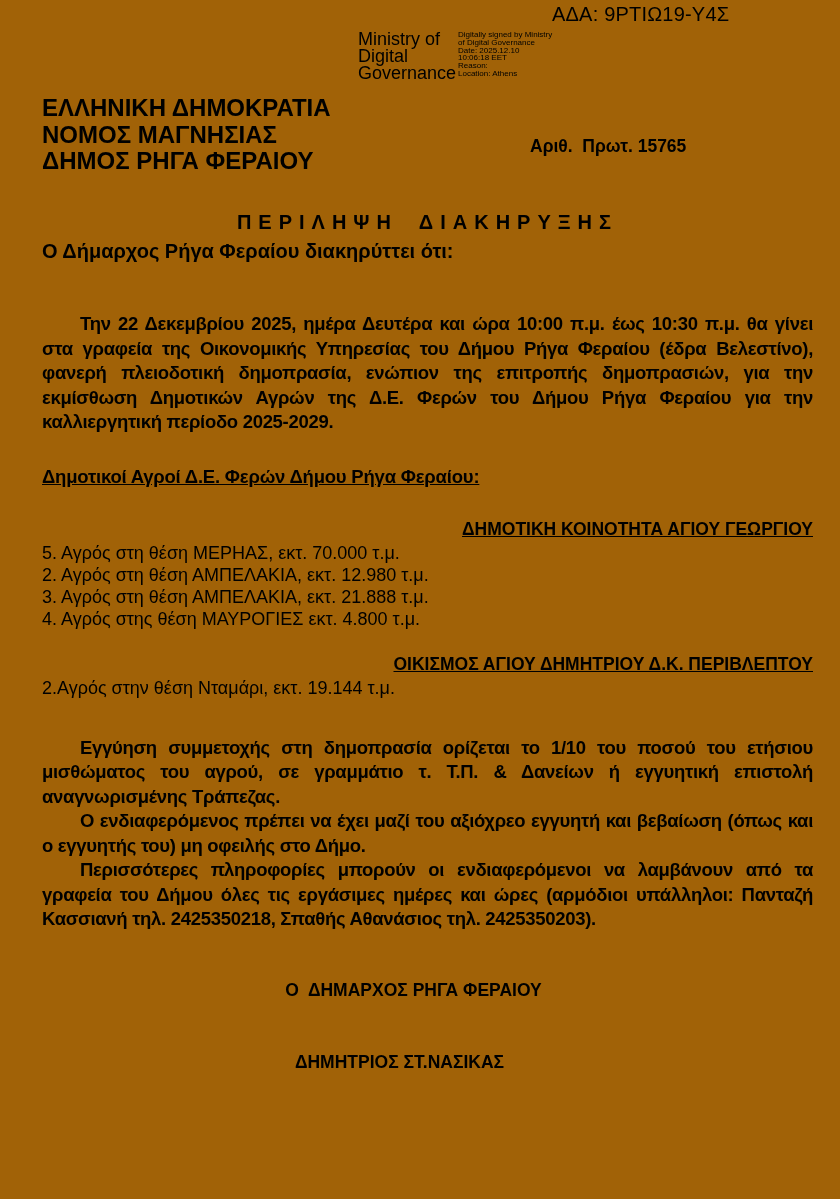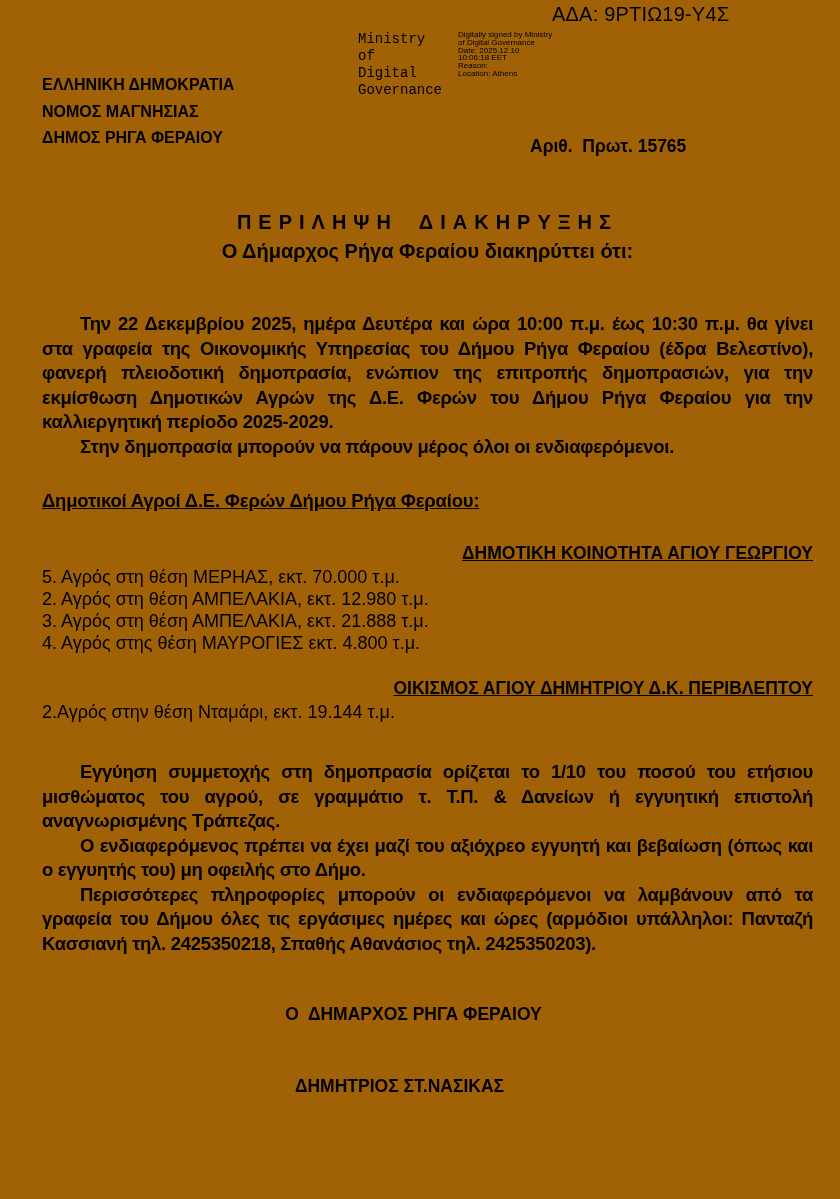--- a/index.html
+++ b/index.html
@@ -29,37 +29,36 @@
     white-space: nowrap;
   }
   .stamp {
     position: absolute;
     top: 31px;
     left: 358px;
     display: flex;
     align-items: flex-start;
   }
   .stamp-signer {
-    font-size: 14px;
+    font-size: 18px;
     line-height: 17px;
     width: 92px;
     font-weight: normal;
-    font-family: Liberation Mono, monospace;
   }
   .stamp-details {
     margin-left: 8px;
     font-size: 8px;
     line-height: 7.8px;
     font-weight: normal;
   }
   .header-left {
     position: absolute;
-    top: 72px;
+    top: 95px;
     left: 42px;
-    font-size: 16px;
+    font-size: 24px;
     font-weight: bold;
     line-height: 26.5px;
     white-space: nowrap;
   }
   .header-right {
     position: absolute;
     top: 80px;
     left: 530px;
     font-size: 17.5px;
     font-weight: bold;
@@ -77,21 +76,20 @@
   }
   .doc-title {
     text-align: center;
     font-size: 20px;
     font-weight: bold;
     letter-spacing: 7px;
     word-spacing: 9px;
     line-height: 27px;
   }
   .doc-subtitle {
-    text-align: center;
     font-size: 20px;
     font-weight: bold;
     line-height: 31px;
   }
   .body-par {
     margin: 0;
     font-size: 18.5px;
     font-weight: bold;
     line-height: 24.5px;
     text-align: justify;
@@ -173,21 +171,20 @@
     <div>Αριθ.  Πρωτ. 15765</div>
   </div>
 
   <div class="content">
 
     <div class="doc-title">ΠΕΡΙΛΗΨΗ ΔΙΑΚΗΡΥΞΗΣ</div>
     <div class="doc-subtitle">Ο Δήμαρχος Ρήγα Φεραίου διακηρύττει ότι:</div>
 
     <div class="par-group-1">
       <p class="body-par">Την 22 Δεκεμβρίου 2025, ημέρα Δευτέρα και ώρα 10:00 π.μ. έως 10:30 π.μ. θα γίνει στα γραφεία της Οικονομικής Υπηρεσίας του Δήμου Ρήγα Φεραίου (έδρα Βελεστίνο), φανερή πλειοδοτική δημοπρασία, ενώπιον της επιτροπής δημοπρασιών, για την εκμίσθωση Δημοτικών Αγρών της Δ.Ε. Φερών του Δήμου Ρήγα Φεραίου για την καλλιεργητική περίοδο 2025-2029.</p>
-      <p class="body-par">Στην δημοπρασία μπορούν να πάρουν μέρος όλοι οι ενδιαφερόμενοι.</p>
     </div>
 
     <div class="sec-main-heading">Δημοτικοί Αγροί Δ.Ε. Φερών Δήμου Ρήγα Φεραίου:</div>
 
     <div class="sec-heading">ΔΗΜΟΤΙΚΗ ΚΟΙΝΟΤΗΤΑ ΑΓΙΟΥ ΓΕΩΡΓΙΟΥ</div>
     <ul class="land-list">
       <li>5. Αγρός στη θέση ΜΕΡΗΑΣ, εκτ. 70.000 τ.μ.</li>
       <li>2. Αγρός στη θέση ΑΜΠΕΛΑΚΙΑ, εκτ. 12.980 τ.μ.</li>
       <li>3. Αγρός στη θέση ΑΜΠΕΛΑΚΙΑ, εκτ. 21.888 τ.μ.</li>
       <li>4. Αγρός στης θέση ΜΑΥΡΟΓΙΕΣ εκτ. 4.800 τ.μ.</li>

